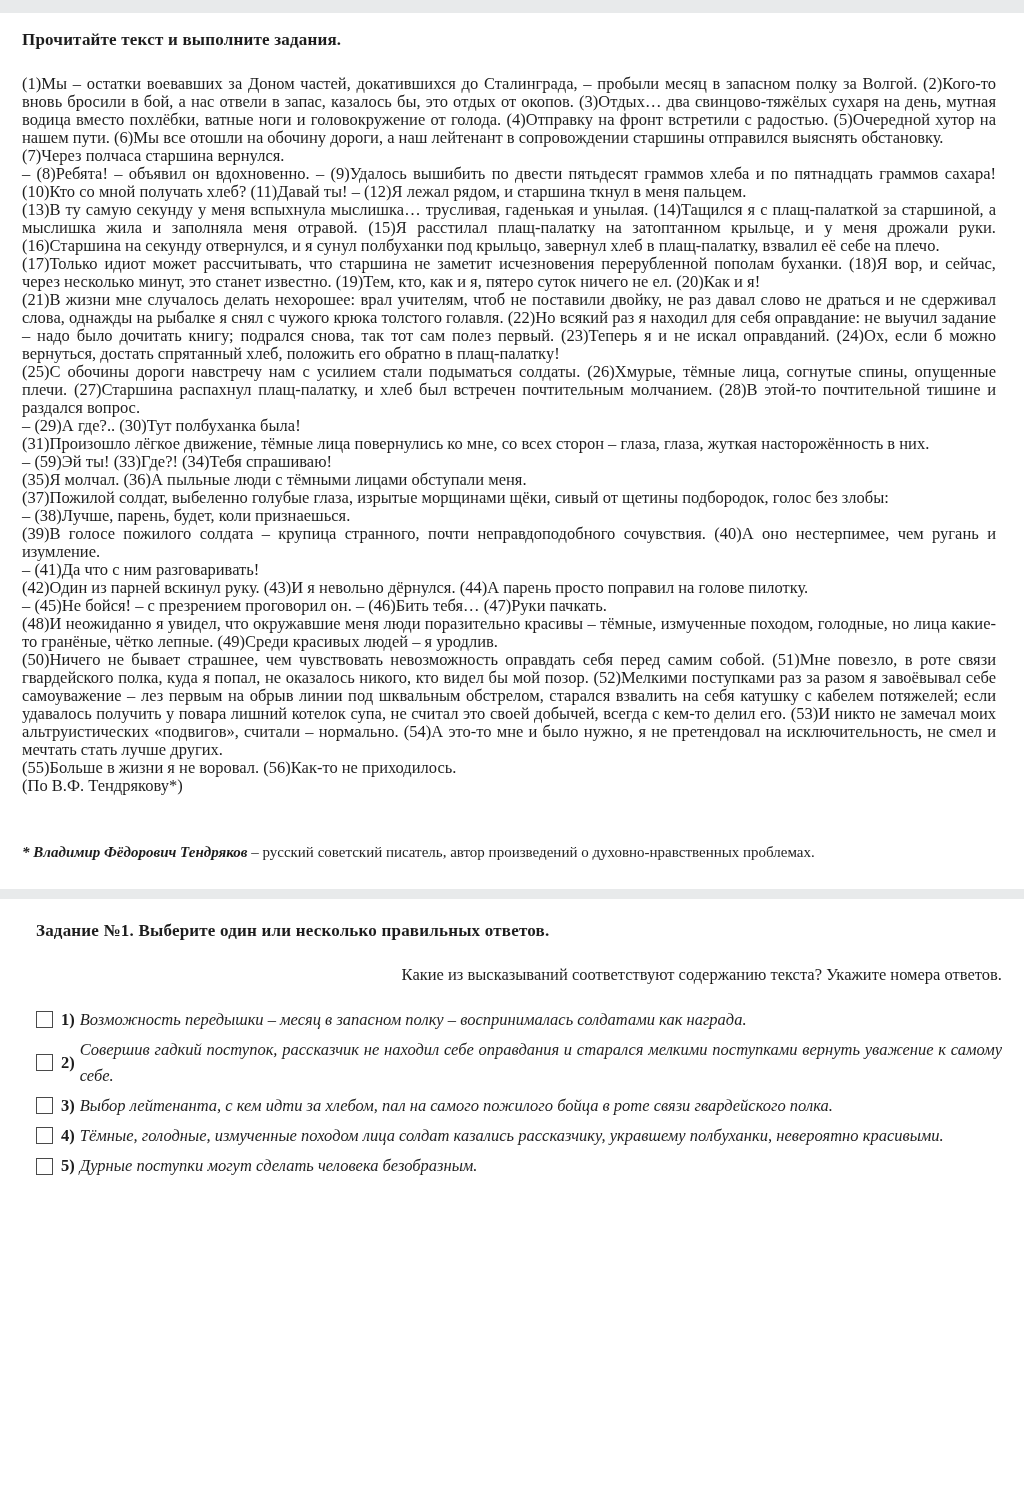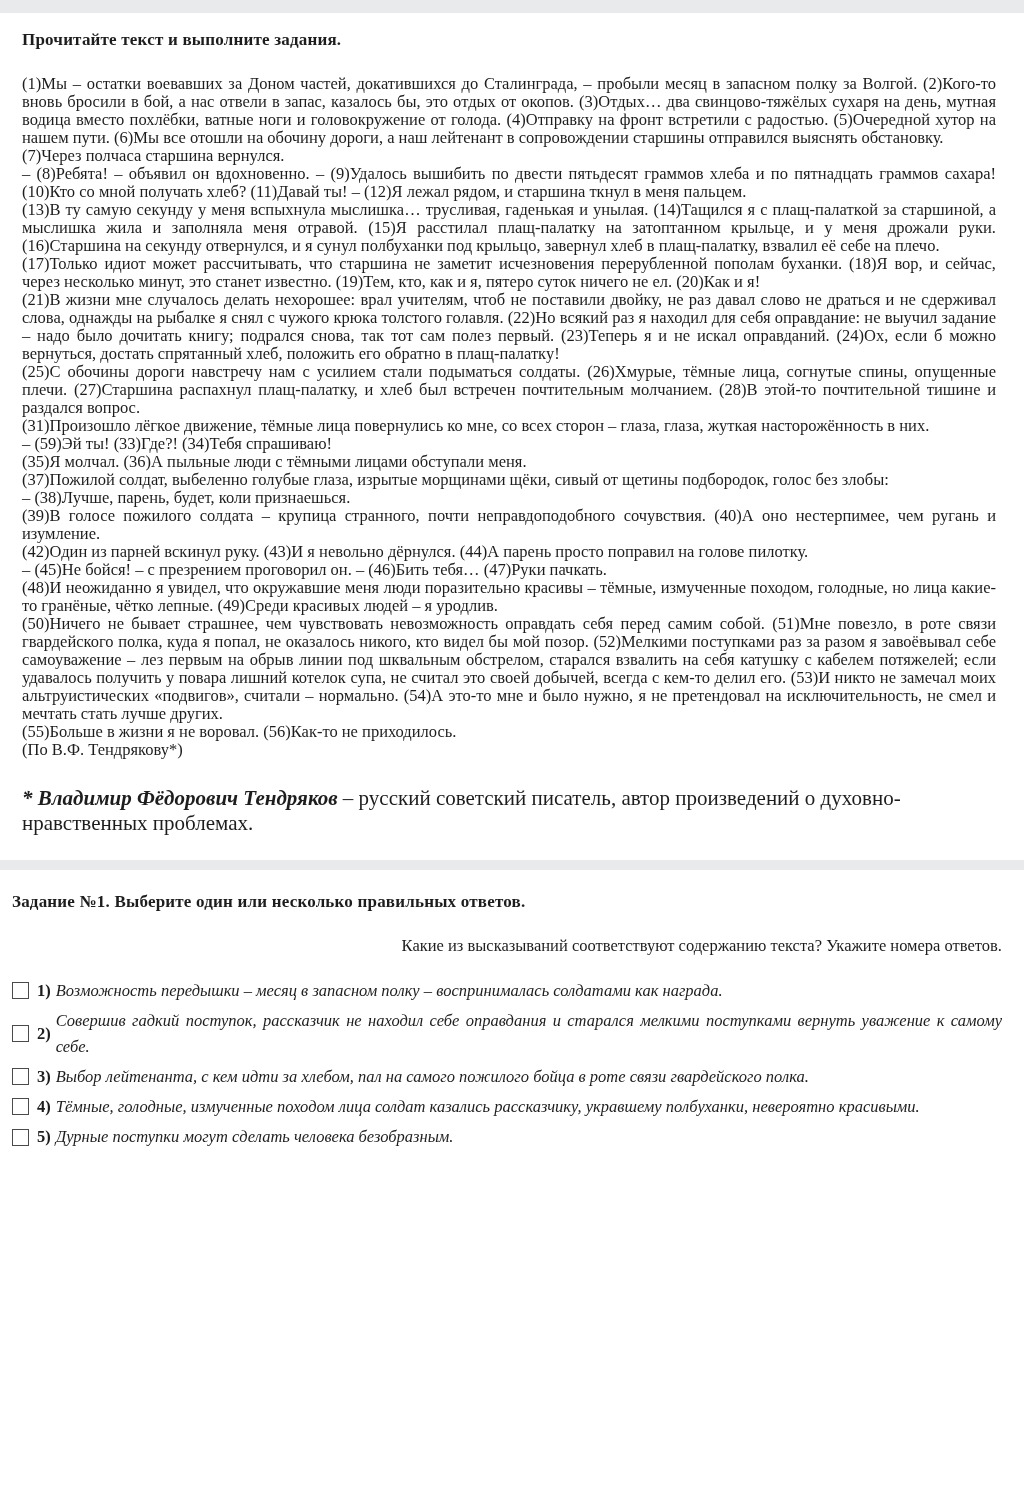--- a/index.html
+++ b/index.html
@@ -25,36 +25,36 @@
     margin: 0 0 25px 0;
     letter-spacing: 0.2px;
   }
   .text-block p {
     margin: 0;
     font-size: 16.5px;
     line-height: 18px;
     text-align: justify;
   }
   .footnote {
-    margin-top: 27px;
-    font-size: 21px;
+    margin-top: 45px;
+    font-size: 15px;
     line-height: 25px;
   }
   .footnote .author {
     font-weight: bold;
     font-style: italic;
   }
   .section-divider {
     width: 100%;
     height: 10px;
     background: #e8eaeb;
     margin-top: 24px;
   }
   .task {
-    padding: 22px 22px 0 12px;
+    padding: 22px 22px 0 36px;
   }
   .task-heading {
     font-size: 17px;
     font-weight: bold;
     margin: 0 0 24px 0;
     letter-spacing: 0.2px;
   }
   .task-question {
     font-size: 16.5px;
     margin: 0 0 22px 0;
@@ -97,26 +97,28 @@
   <h1 class="instruction-title">Прочитайте текст и выполните задания.</h1>
 
   <div class="text-block">
     <p>(1)Мы – остатки воевавших за Доном частей, докатившихся до Сталинграда, – пробыли месяц в запасном полку за Волгой. (2)Кого-то вновь бросили в бой, а нас отвели в запас, казалось бы, это отдых от окопов. (3)Отдых… два свинцово-тяжёлых сухаря на день, мутная водица вместо похлёбки, ватные ноги и головокружение от голода. (4)Отправку на фронт встретили с радостью. (5)Очередной хутор на нашем пути. (6)Мы все отошли на обочину дороги, а наш лейтенант в сопровождении старшины отправился выяснять обстановку.</p>
     <p>(7)Через полчаса старшина вернулся.</p>
     <p>– (8)Ребята! – объявил он вдохновенно. – (9)Удалось вышибить по двести пятьдесят граммов хлеба и по пятнадцать граммов сахара! (10)Кто со мной получать хлеб? (11)Давай ты! – (12)Я лежал рядом, и старшина ткнул в меня пальцем.</p>
     <p>(13)В ту самую секунду у меня вспыхнула мыслишка… трусливая, гаденькая и унылая. (14)Тащился я с плащ-палаткой за старшиной, а мыслишка жила и заполняла меня отравой. (15)Я расстилал плащ-палатку на затоптанном крыльце, и у меня дрожали руки. (16)Старшина на секунду отвернулся, и я сунул полбуханки под крыльцо, завернул хлеб в плащ-палатку, взвалил её себе на плечо.</p>
     <p>(17)Только идиот может рассчитывать, что старшина не заметит исчезновения перерубленной пополам буханки. (18)Я вор, и сейчас, через несколько минут, это станет известно. (19)Тем, кто, как и я, пятеро суток ничего не ел. (20)Как и я!</p>
     <p>(21)В жизни мне случалось делать нехорошее: врал учителям, чтоб не поставили двойку, не раз давал слово не драться и не сдерживал слова, однажды на рыбалке я снял с чужого крюка толстого голавля. (22)Но всякий раз я находил для себя оправдание: не выучил задание – надо было дочитать книгу; подрался снова, так тот сам полез первый. (23)Теперь я и не искал оправданий. (24)Ох, если б можно вернуться, достать спрятанный хлеб, положить его обратно в плащ-палатку!</p>
     <p>(25)С обочины дороги навстречу нам с усилием стали подыматься солдаты. (26)Хмурые, тёмные лица, согнутые спины, опущенные плечи. (27)Старшина распахнул плащ-палатку, и хлеб был встречен почтительным молчанием. (28)В этой-то почтительной тишине и раздался вопрос.</p>
+    <p>– (29)А где?.. (30)Тут полбуханка была!</p>
     <p>(31)Произошло лёгкое движение, тёмные лица повернулись ко мне, со всех сторон – глаза, глаза, жуткая насторожённость в них.</p>
     <p>– (59)Эй ты! (33)Где?! (34)Тебя спрашиваю!</p>
     <p>(35)Я молчал. (36)А пыльные люди с тёмными лицами обступали меня.</p>
     <p>(37)Пожилой солдат, выбеленно голубые глаза, изрытые морщинами щёки, сивый от щетины подбородок, голос без злобы:</p>
     <p>– (38)Лучше, парень, будет, коли признаешься.</p>
     <p>(39)В голосе пожилого солдата – крупица странного, почти неправдоподобного сочувствия. (40)А оно нестерпимее, чем ругань и изумление.</p>
+    <p>– (41)Да что с ним разговаривать!</p>
     <p>(42)Один из парней вскинул руку. (43)И я невольно дёрнулся. (44)А парень просто поправил на голове пилотку.</p>
     <p>– (45)Не бойся! – с презрением проговорил он. – (46)Бить тебя… (47)Руки пачкать.</p>
     <p>(48)И неожиданно я увидел, что окружавшие меня люди поразительно красивы – тёмные, измученные походом, голодные, но лица какие-то гранёные, чётко лепные. (49)Среди красивых людей – я уродлив.</p>
     <p>(50)Ничего не бывает страшнее, чем чувствовать невозможность оправдать себя перед самим собой. (51)Мне повезло, в роте связи гвардейского полка, куда я попал, не оказалось никого, кто видел бы мой позор. (52)Мелкими поступками раз за разом я завоёвывал себе самоуважение – лез первым на обрыв линии под шквальным обстрелом, старался взвалить на себя катушку с кабелем потяжелей; если удавалось получить у повара лишний котелок супа, не считал это своей добычей, всегда с кем-то делил его. (53)И никто не замечал моих альтруистических «подвигов», считали – нормально. (54)А это-то мне и было нужно, я не претендовал на исключительность, не смел и мечтать стать лучше других.</p>
     <p>(55)Больше в жизни я не воровал. (56)Как-то не приходилось.</p>
     <p>(По В.Ф. Тендрякову*)</p>
   </div>
 
   <p class="footnote"><span class="author">* Владимир Фёдорович Тендряков</span><span> – русский советский писатель, автор произведений о духовно-нравственных проблемах.</span></p>
 </div>

